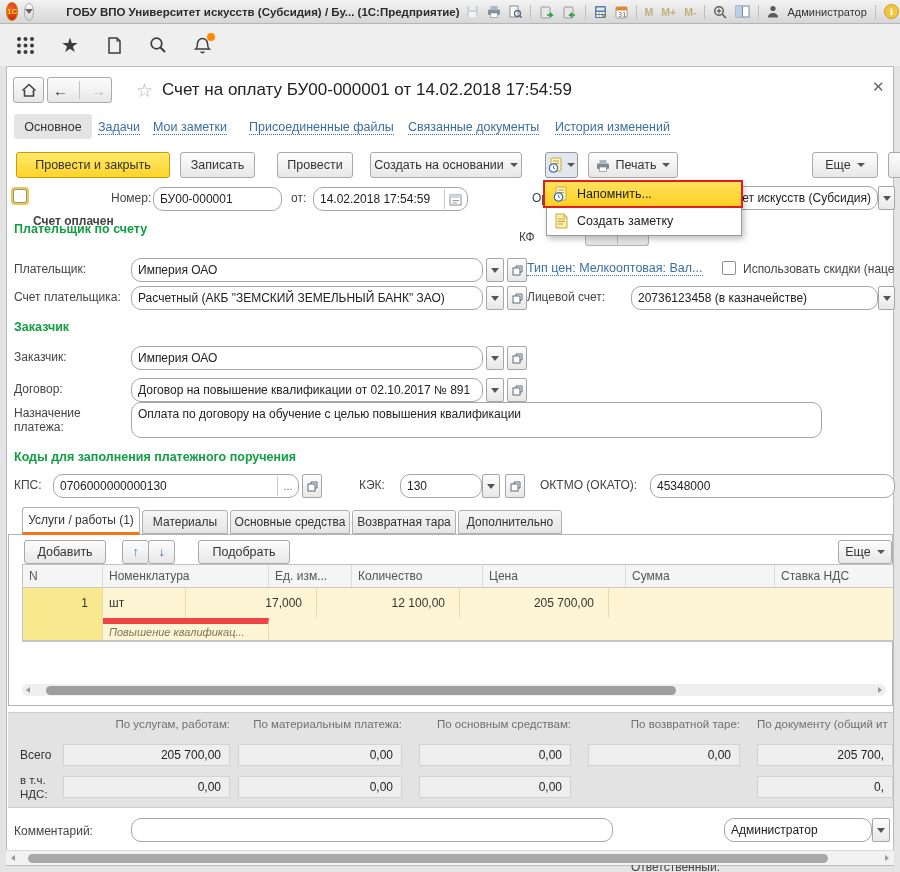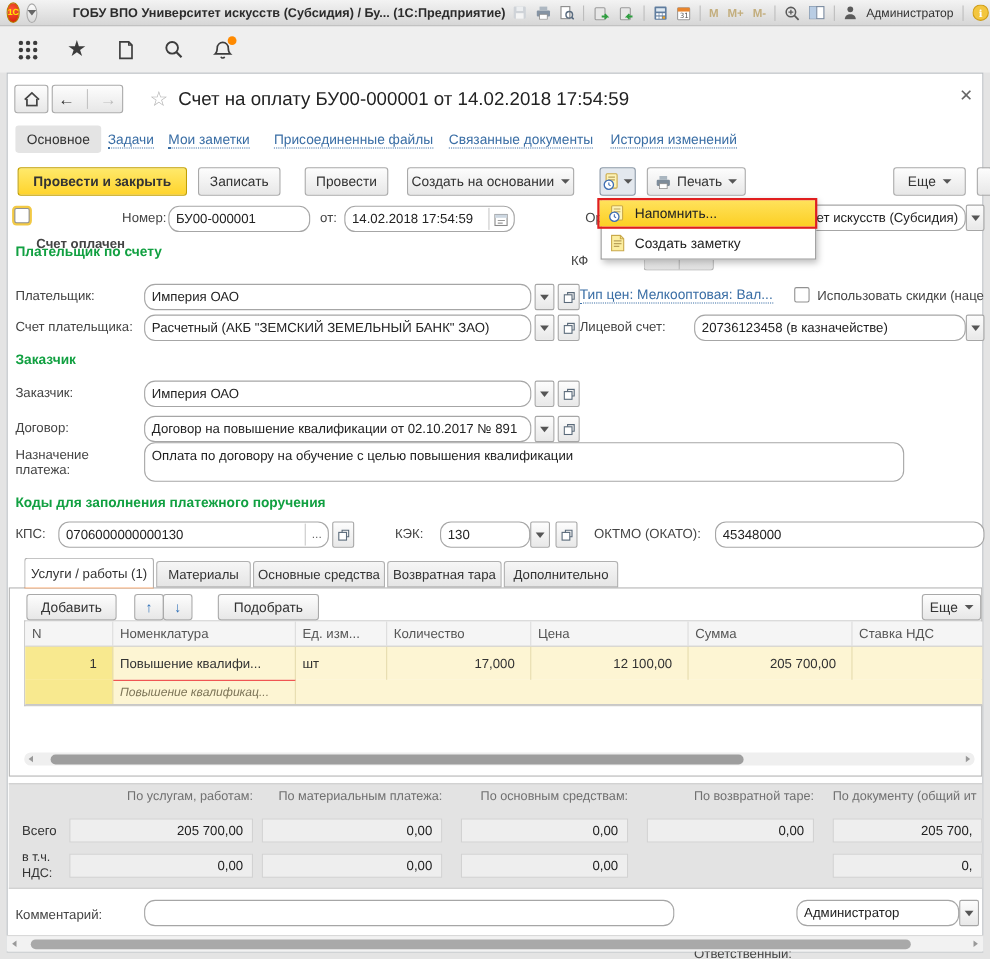--- a/index.html
+++ b/index.html
@@ -16,27 +16,27 @@
   #appbar{position:absolute;left:0;top:24px;width:900px;height:42px;background:#efefef;display:flex;align-items:center;gap:26px;padding-left:16px;box-sizing:border-box;}
   
   #mainframe{position:absolute;left:6px;top:66px;width:888px;height:800px;background:#fff;border:1px solid #b8bcc0;box-sizing:border-box;}
   .lbl{position:absolute;font-size:12px;color:#444;white-space:nowrap;}
   .glbl{position:absolute;font-size:12.5px;font-weight:bold;color:#11a041;white-space:nowrap;}
   .box{position:absolute;height:24px;background:#fff;border:1px solid #a6a6a6;border-radius:10px;box-sizing:border-box;font-size:12px;color:#222;display:flex;align-items:center;padding:0 6px;white-space:nowrap;overflow:hidden;}
   .abtn{position:absolute;width:18px;height:24px;background:linear-gradient(#fdfdfd,#e8e8e8);border:1px solid #a6a6a6;border-radius:2px;box-sizing:border-box;display:flex;align-items:center;justify-content:center;cursor:pointer;}
   .tri{width:0;height:0;border-left:4px solid transparent;border-right:4px solid transparent;border-top:5px solid #555;}
   .obtn{position:absolute;width:20px;height:24px;background:linear-gradient(#fdfdfd,#e8e8e8);border:1px solid #a6a6a6;border-radius:2px;box-sizing:border-box;display:flex;align-items:center;justify-content:center;cursor:pointer;}
   .btn{position:absolute;height:26px;background:linear-gradient(#fdfdfd,#e7e7e7);border:1px solid #a9a9a9;border-radius:3px;box-sizing:border-box;display:flex;align-items:center;justify-content:center;gap:6px;font-size:12.5px;color:#333;cursor:pointer;white-space:nowrap;}
-  .btn-y{background:linear-gradient(#ffe96b,#ffd42c);border-color:#c2a000;font-weight:bold;}
+  .btn-y{background:linear-gradient(#ffe96b,#ffd42c);border-color:#c2a000;font-weight:normal;}
   .caret{width:0;height:0;border-left:4px solid transparent;border-right:4px solid transparent;border-top:4px solid #555;}
   .link{position:absolute;font-size:12.5px;color:#3a6ea5;border-bottom:1px dotted #3a6ea5;white-space:nowrap;cursor:pointer;}
   .chk{position:absolute;width:14px;height:14px;background:#fff;border:1px solid #919191;border-radius:2px;box-sizing:border-box;}
   
   .itab{position:absolute;height:24px;top:510px;background:linear-gradient(#f6f6f6,#e5e5e5);border:1px solid #b0b0b0;border-radius:3px 3px 0 0;box-sizing:border-box;display:flex;align-items:center;justify-content:center;font-size:12px;color:#333;cursor:pointer;}
-  .itab.active{top:507px;height:28px;background:#fff;border-bottom:1px solid #f97316;z-index:3;}
+  .itab.active{top:507px;height:28px;background:#fff;border-bottom:3px solid #f97316;z-index:3;}
   
   .tcell{box-sizing:border-box;padding:0 6px;border-right:1px solid #dcdcdc;display:flex;align-items:center;font-size:12px;color:#333;overflow:hidden;white-space:nowrap;}
   .num{justify-content:flex-end;padding-right:14px;}
   .tbox{position:absolute;height:22px;background:#eee;border:1px solid #d2d2d2;box-sizing:border-box;display:flex;align-items:center;justify-content:flex-end;padding:0 8px;font-size:12px;color:#222;}
   .thead-lbl{position:absolute;font-size:11.5px;color:#707070;text-align:right;white-space:nowrap;overflow:hidden;}
   .menu-item-lbl{font-size:12.5px;color:#222;}
   svg{display:block;}
 </style>
 </head>
 <body>
@@ -369,29 +369,28 @@
       <div class="tcell" style="width:80px;color:#555;">N</div>
       <div class="tcell" style="width:166px;color:#555;">Номенклатура</div>
       <div class="tcell" style="width:83px;color:#555;">Ед. изм...</div>
       <div class="tcell" style="width:131px;color:#555;">Количество</div>
       <div class="tcell" style="width:143px;color:#555;">Цена</div>
       <div class="tcell" style="width:149px;color:#555;">Сумма</div>
       <div class="tcell" style="flex:1;border-right:none;color:#555;">Ставка НДС</div>
     </div>
     <div style="display:flex;height:30px;background:#fdf5d3;">
       <div class="tcell num" style="width:80px;background:#f8e98f;border-right-color:#e6dcae;">1</div>
-      <div class="tcell" style="width:166px;border-right-color:#e6dcae;">Повышение квалифи...</div>
       <div class="tcell" style="width:83px;border-right-color:#e6dcae;">шт</div>
       <div class="tcell num" style="width:131px;border-right-color:#e6dcae;">17,000</div>
       <div class="tcell num" style="width:143px;border-right-color:#e6dcae;">12 100,00</div>
       <div class="tcell num" style="width:149px;border-right-color:#e6dcae;">205 700,00</div>
     </div>
     <div style="display:flex;height:22px;background:#fdf5d3;border-bottom:1px solid #c8c8c8;">
       <div class="tcell" style="width:80px;background:#f8e98f;border-right-color:#e6dcae;"></div>
-      <div class="tcell" style="width:166px;border-right-color:#e6dcae;border-top:1px solid #ef4444;font-style:italic;font-size:11px;color:#7d7558;">Повышение квалификац...</div>
+      <div class="tcell" style="width:166px;border-right-color:#e6dcae;border-top:6px solid #ef4444;font-style:italic;font-size:11px;color:#7d7558;">Повышение квалификац...</div>
       <div class="tcell" style="flex:1;border-right:none;"></div>
     </div>
   </div>
 
   <div class="abs" style="left:22px;top:684px;width:864px;height:12px;background:#efefef;border-radius:6px;">
     <span style="position:absolute;left:4px;top:3px;width:0;height:0;border-top:3px solid transparent;border-bottom:3px solid transparent;border-right:4px solid #999;"></span>
     <div style="position:absolute;left:24px;top:1.5px;width:630px;height:9px;background:#9e9e9e;border-radius:5px;"></div>
     <span style="position:absolute;right:4px;top:3px;width:0;height:0;border-top:3px solid transparent;border-bottom:3px solid transparent;border-left:4px solid #999;"></span>
   </div>
 

